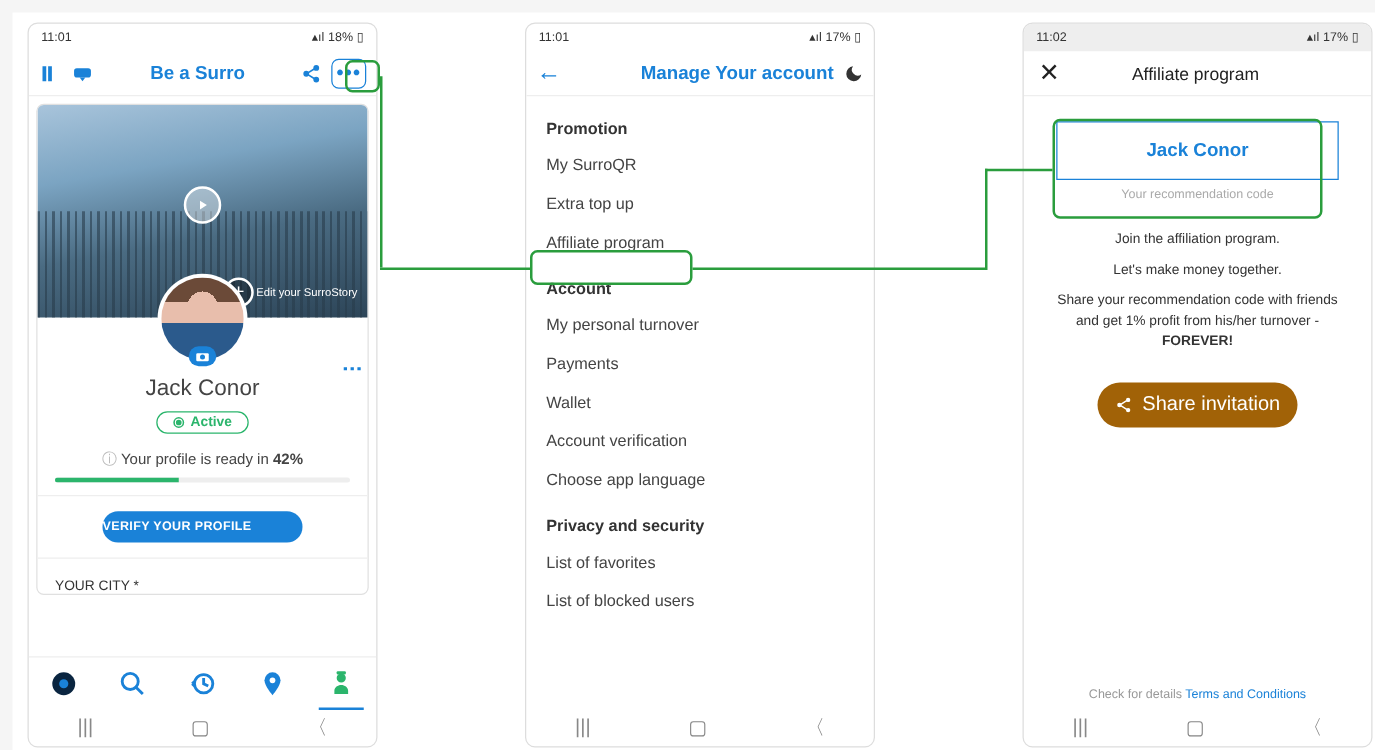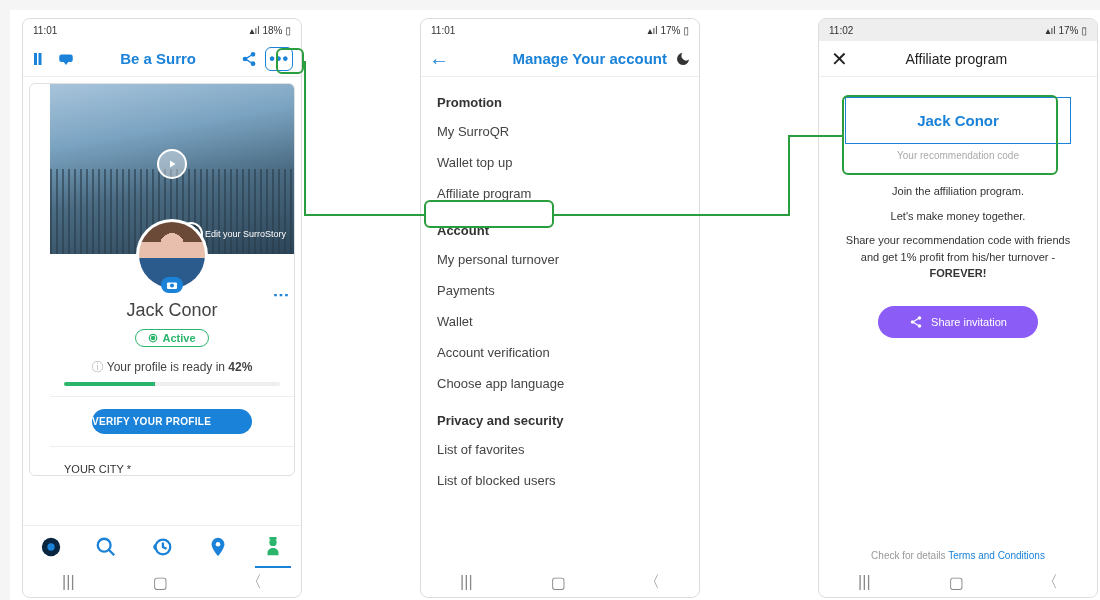--- a/index.html
+++ b/index.html
@@ -9,21 +9,21 @@
   .phone1 { left: 12px; top: 8px; }
   .phone2 { left: 410px; top: 8px; }
   .phone3 { left: 808px; top: 8px; }
   .statusbar { height: 22px; display: flex; justify-content: space-between; align-items: center; padding: 0 10px; font-size: 10px; color: #333; }
   .statusbar .right { display: flex; gap: 3px; align-items: center; }
   .topbar { height: 36px; display: flex; align-items: center; padding: 0 8px; gap: 8px; border-bottom: 1px solid #eee; }
   .topbar .title { flex: 1; text-align: center; color: #1a82d8; font-weight: 600; font-size: 15px; }
   .topbar .title2 { flex: 1; text-align: right; color: #1a82d8; font-weight: 600; font-size: 15px; }
   .icon-blue { color: #1a82d8; }
   .content { flex: 1; overflow: hidden; position: relative; }
-  .profile-card { margin: 6px; border: 1px solid #e0e0e0; border-radius: 6px; overflow: hidden; padding-left: 20px; }
+  .profile-card { margin: 6px; border: 1px solid #e0e0e0; border-radius: 6px; overflow: hidden; }
   .cover { height: 170px; background: linear-gradient(170deg, #a8c4db 0%, #7ba4c2 30%, #4a6b82 60%, #2d4558 100%); position: relative; }
   .cover::before { content: ""; position: absolute; inset: 0; background:
     repeating-linear-gradient(90deg, rgba(40,60,75,0.6) 0 2px, transparent 2px 6px) bottom/100% 50% no-repeat; }
   .play-badge { position: absolute; top: 65px; left: 50%; transform: translateX(-50%); width: 30px; height: 30px; border-radius: 50%; background: rgba(255,255,255,0.4); border: 2px solid #fff; display: flex; align-items: center; justify-content: center; }
   .play-badge svg { width: 12px; height: 12px; }
   .edit-story { position: absolute; bottom: 8px; right: 8px; color: #fff; font-size: 9px; display: flex; align-items: center; gap: 2px; }
   .add-circ { width: 24px; height: 24px; border-radius: 50%; border: 2px solid #fff; background: rgba(0,0,0,0.3); display: flex; align-items: center; justify-content: center; color: #fff; font-size: 16px; }
   .avatar-wrap { position: absolute; left: 50%; transform: translateX(-50%); top: 135px; width: 72px; height: 72px; border-radius: 50%; background: #fff; padding: 3px; }
   .avatar { width: 100%; height: 100%; border-radius: 50%; background: radial-gradient(circle at 50% 35%, #e8beac 0 22%, transparent 22%), linear-gradient(180deg, #6b4a38 0 30%, #e8beac 30% 55%, #2b5a8c 55% 100%); }
   .cam-badge { position: absolute; bottom: -2px; left: 50%; transform: translateX(-50%); width: 22px; height: 16px; border-radius: 8px; background: #1a82d8; display: flex; align-items: center; justify-content: center; }
@@ -51,21 +51,21 @@
   .back-arrow { color: #1a82d8; font-size: 20px; }
   
   
   .aff-header { height: 36px; display: flex; align-items: center; padding: 0 12px; border-bottom: 1px solid #eee; }
   .aff-header .xclose { font-size: 20px; color: #222; }
   .aff-header .atitle { flex: 1; text-align: center; font-size: 14px; color: #222; font-weight: 500; }
   .code-box { margin: 20px 26px 6px; border: 1.5px solid #1a82d8; padding: 14px 0; text-align: center; color: #1a82d8; font-weight: 600; font-size: 15px; }
   .code-hint { text-align: center; font-size: 10px; color: #aaa; margin-top: 4px; }
   .aff-text { text-align: center; font-size: 11px; color: #333; margin: 8px 18px; line-height: 1.5; }
   .aff-text b { font-weight: 700; }
-  .share-btn { margin: 24px auto 0; display: flex; align-items: center; justify-content: center; gap: 8px; width: 160px; padding: 9px 0; border-radius: 18px; background: #8b5cf6; color: #fff; border: none; font-size: 11px; }
+  .share-btn { margin: 24px auto 0; display: flex; align-items: center; justify-content: center; gap: 8px; width: 160px; padding: 9px 0; border-radius: 18px; background: #a16207; color: #fff; border: none; font-size: 16px; }
   .used-text { text-align: center; margin-top: 22px; font-size: 13px; color: #222; }
   .tandc { position: absolute; bottom: 6px; left: 0; right: 0; text-align: center; font-size: 10px; color: #999; }
   .tandc a { color: #1a82d8; text-decoration: none; }
   
   
   .hl { position: absolute; border: 2px solid #2a9d3d; border-radius: 6px; pointer-events: none; z-index: 100; }
   .hl1 { left: 266px; top: 38px; width: 28px; height: 26px; }
   .hl2 { left: 414px; top: 190px; width: 130px; height: 28px; }
   .hl3 { left: 832px; top: 85px; width: 216px; height: 80px; }
   .connector { position: absolute; background: #2a9d3d; z-index: 90; pointer-events: none; }
@@ -209,21 +209,21 @@
       <span class="title2">Manage Your account</span>
       <span class="moon">
           <svg width="16" height="16" viewBox="0 0 24 24" fill="currentColor">
             <path d="M21 12.8A9 9 0 1 1 11.2 3a7 7 0 0 0 9.8 9.8z"></path>
           </svg>
         </span>
     </div>
     <div class="content account-content">
       <div class="sect-head">Promotion</div>
       <div class="sect-item">My SurroQR</div>
-      <div class="sect-item">Wallet top up</div>
+      <div class="sect-item">Extra top up</div>
       <div class="sect-item">Affiliate program</div>
       <div class="sect-head">Account</div>
       <div class="sect-item">My personal turnover</div>
       <div class="sect-item">Payments</div>
       <div class="sect-item">Wallet</div>
       <div class="sect-item">Account verification</div>
       <div class="sect-item">Choose app language</div>
       <div class="sect-head">Privacy and security</div>
       <div class="sect-item">List of favorites</div>
       <div class="sect-item">List of blocked users</div>

